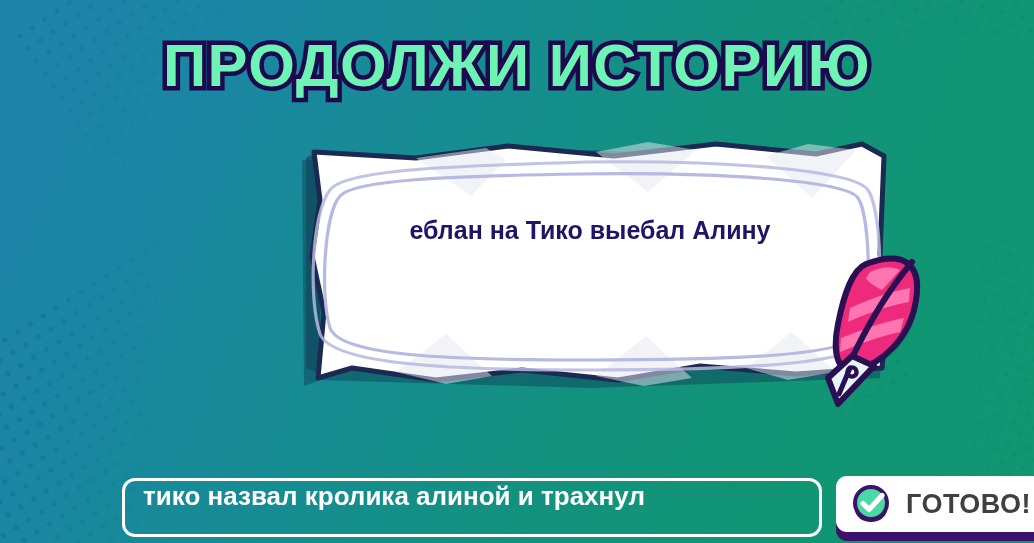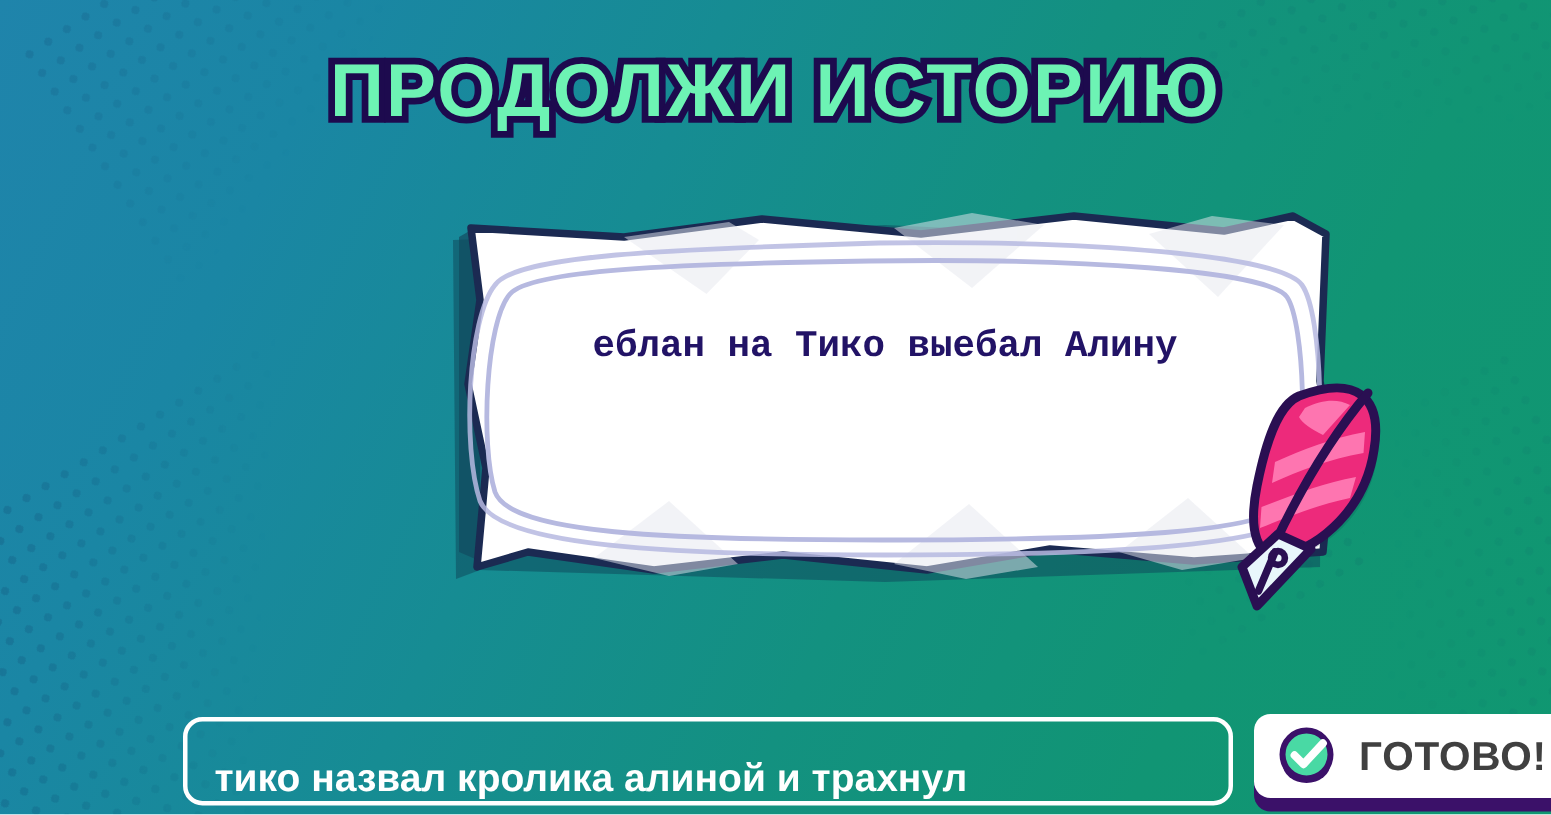--- a/index.html
+++ b/index.html
@@ -73,21 +73,21 @@
             mask-image: linear-gradient(290deg, rgba(0,0,0,.7) 0%, rgba(0,0,0,0) 55%);
     opacity: .45;
   }
 
   
   #title {
     position: absolute;
     top: 31px;
     left: 0; right: 0;
     text-align: center;
-    font-size: 50px;
+    font-size: 60px;
     font-weight: bold;
     letter-spacing: 1.5px;
     color: #6df3b4;
     -webkit-text-stroke: 9px #1d0a4e;
     paint-order: stroke fill;
     z-index: 5;
     white-space: nowrap;
   }
 
   
@@ -106,21 +106,20 @@
     left: 44px;
     top: 78px;
     width: 500px;
     text-align: center;
     font-size: 25px;
     font-weight: bold;
     line-height: 1.34;
     color: #221366;
     z-index: 6;
     word-wrap: break-word;
-    font-family: Liberation Mono, monospace;
   }
 
   
   #quill {
     position: absolute;
     left: 812px;
     top: 244px;
     width: 118px;
     height: 166px;
     z-index: 8;
@@ -130,21 +129,21 @@
   #answer-input {
     position: absolute;
     left: 122px;
     top: 478px;
     width: 700px;
     height: 59px;
     border: 3px solid #ffffff;
     border-radius: 13px;
     background: transparent;
     display: flex;
-    align-items: flex-end;
+    align-items: flex-start;
     padding: 0 18px;
     z-index: 7;
   }
   #answer-input-text {
     color: #ffffff;
     font-size: 26px;
     font-weight: bold;
     white-space: nowrap;
     overflow: hidden;
   }

